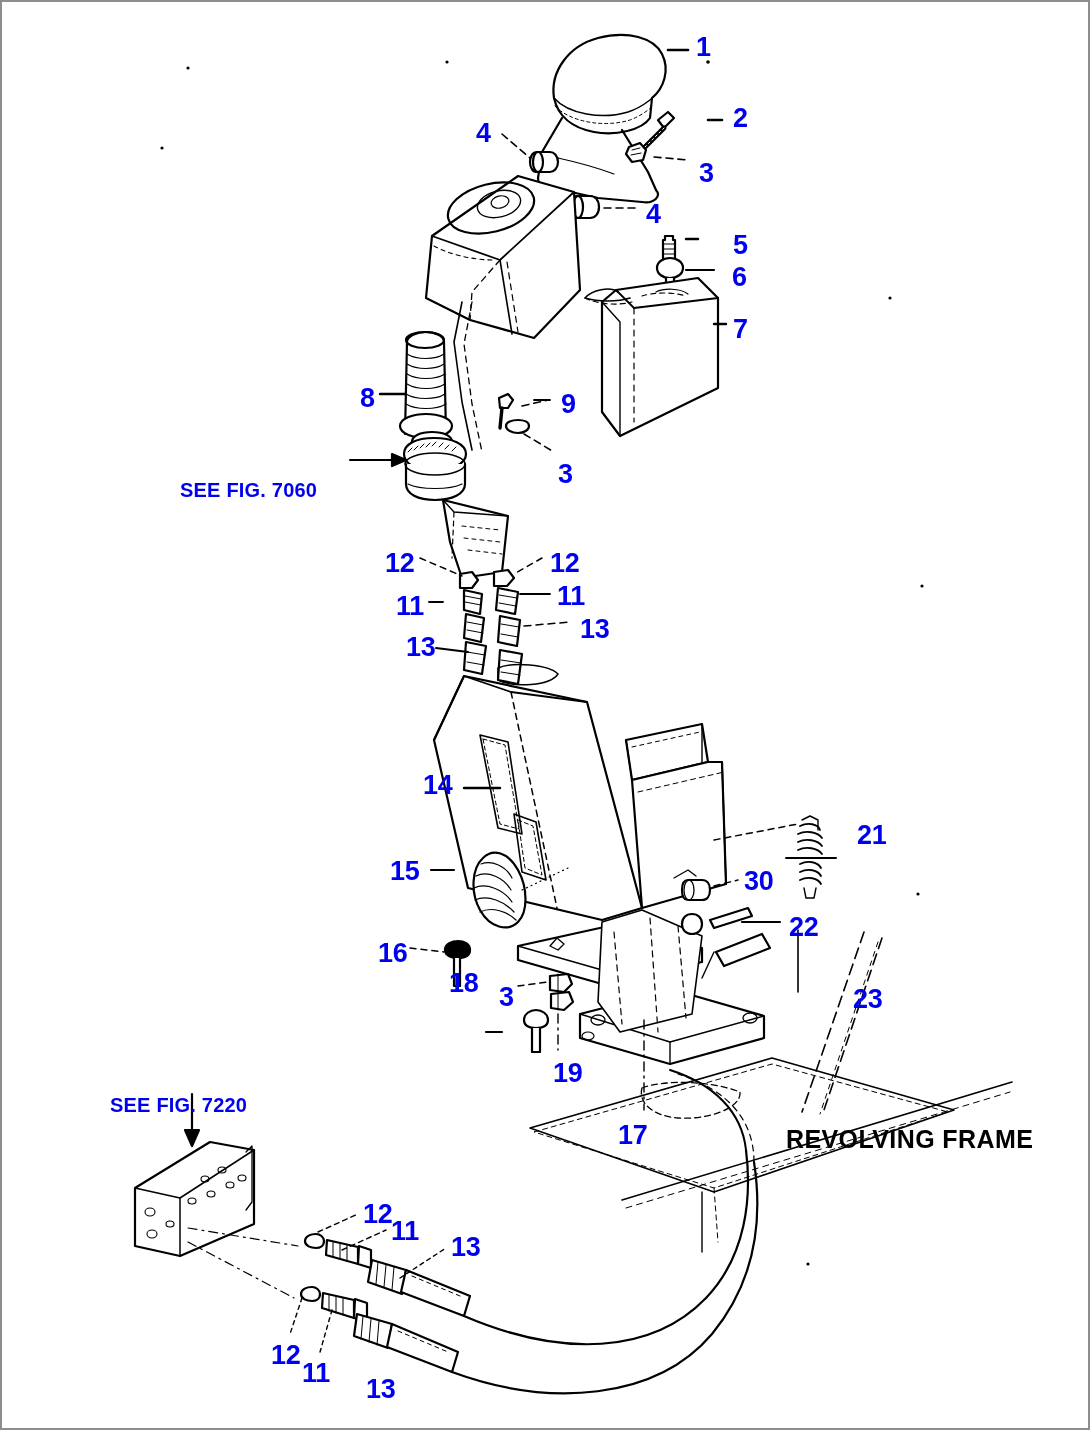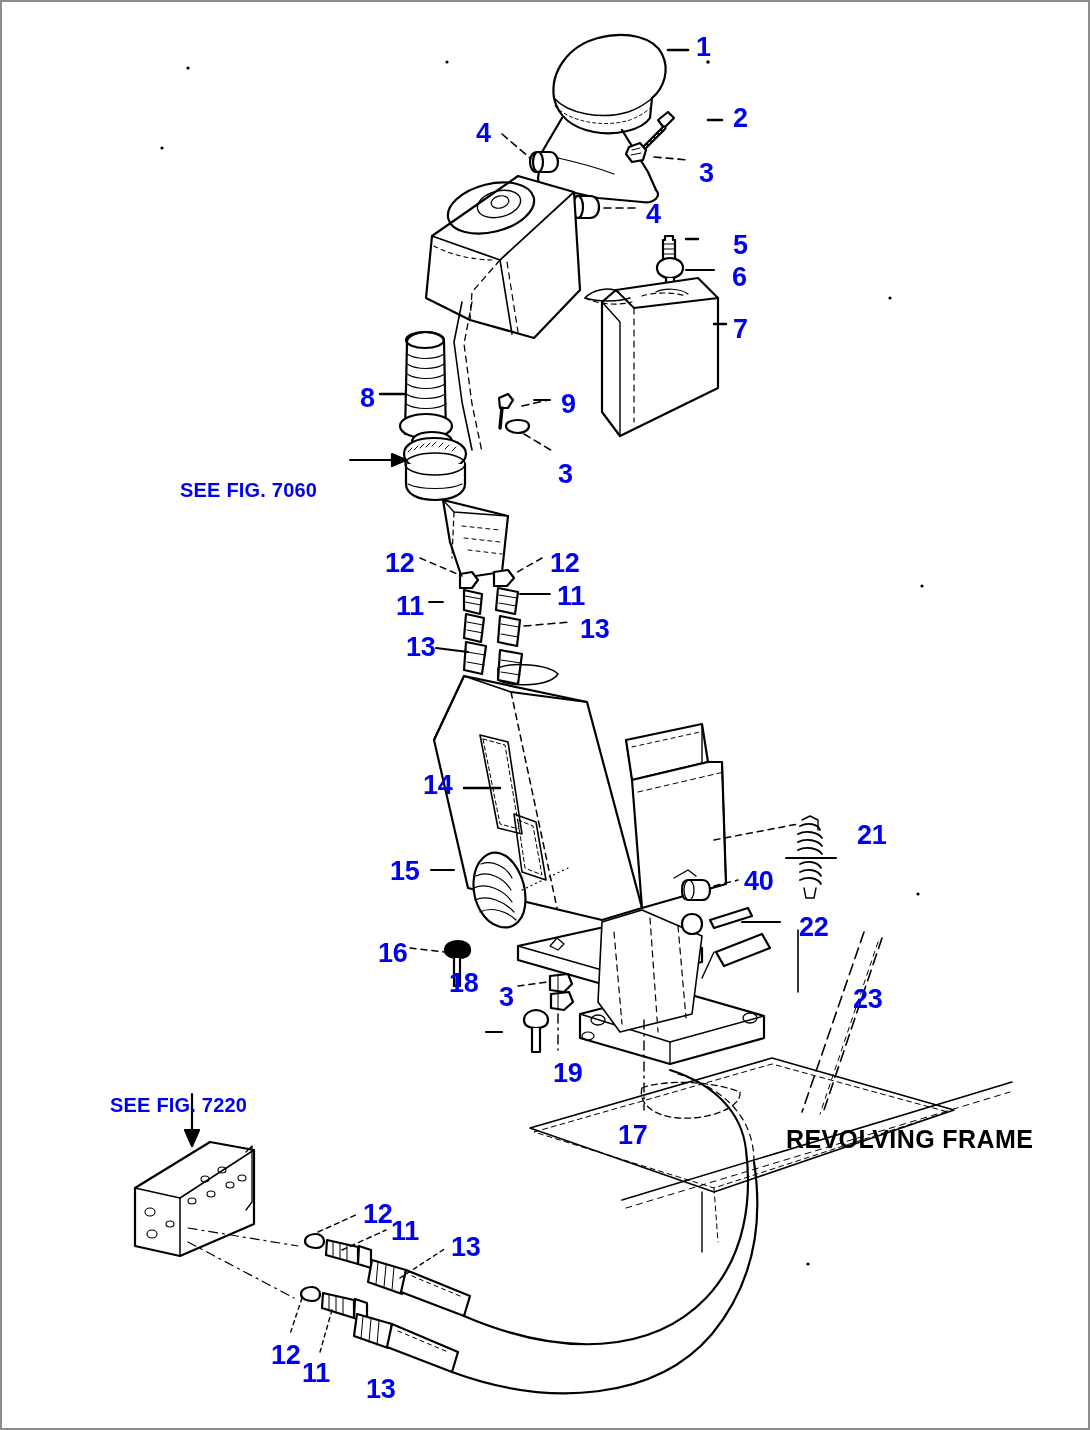--- a/index.html
+++ b/index.html
@@ -469,23 +469,23 @@
       <div class="lbl num" style="left: 555px; top: 581px;">11</div>
       <div class="lbl num" style="left: 404px; top: 632px;">13</div>
       <div class="lbl num" style="left: 578px; top: 614px;">13</div>
       <div class="lbl num" style="left: 421px; top: 770px;">14</div>
       <div class="lbl num" style="left: 388px; top: 856px; text-align: right;">15</div>
       <div class="lbl num" style="left: 376px; top: 938px;">16</div>
       <div class="lbl num" style="left: 497px; top: 982px;">3</div>
       <div class="lbl num" style="left: 447px; top: 968px;">18</div>
       <div class="lbl num" style="left: 551px; top: 1058px;">19</div>
       <div class="lbl num" style="left: 616px; top: 1120px;">17</div>
-      <div class="lbl num" style="left: 742px; top: 866px;">40</div>
+      <div class="lbl num" style="left: 742px; top: 866px;">30</div>
       <div class="lbl num" style="left: 855px; top: 820px;">21</div>
-      <div class="lbl num" style="left: 787px; top: 912px; margin-left: 10px;">22</div>
+      <div class="lbl num" style="left: 787px; top: 912px;">22</div>
       <div class="lbl num" style="left: 851px; top: 984px;">23</div>
       <div class="lbl num" style="left: 361px; top: 1199px;">12</div>
       <div class="lbl num" style="left: 389px; top: 1216px;">11</div>
       <div class="lbl num" style="left: 449px; top: 1232px;">13</div>
       <div class="lbl num" style="left: 269px; top: 1340px;">12</div>
       <div class="lbl num" style="left: 300px; top: 1358px;">11</div>
       <div class="lbl num" style="left: 364px; top: 1374px;">13</div>
       <div class="lbl ref" style="left: 178px; top: 438px;">SEE FIG. 7060</div>
       <div class="lbl ref" style="left: 108px; top: 1053px;">SEE FIG. 7220</div>
       <div class="blackref" style="left: 784px; top: 1123px;">REVOLVING FRAME</div>

